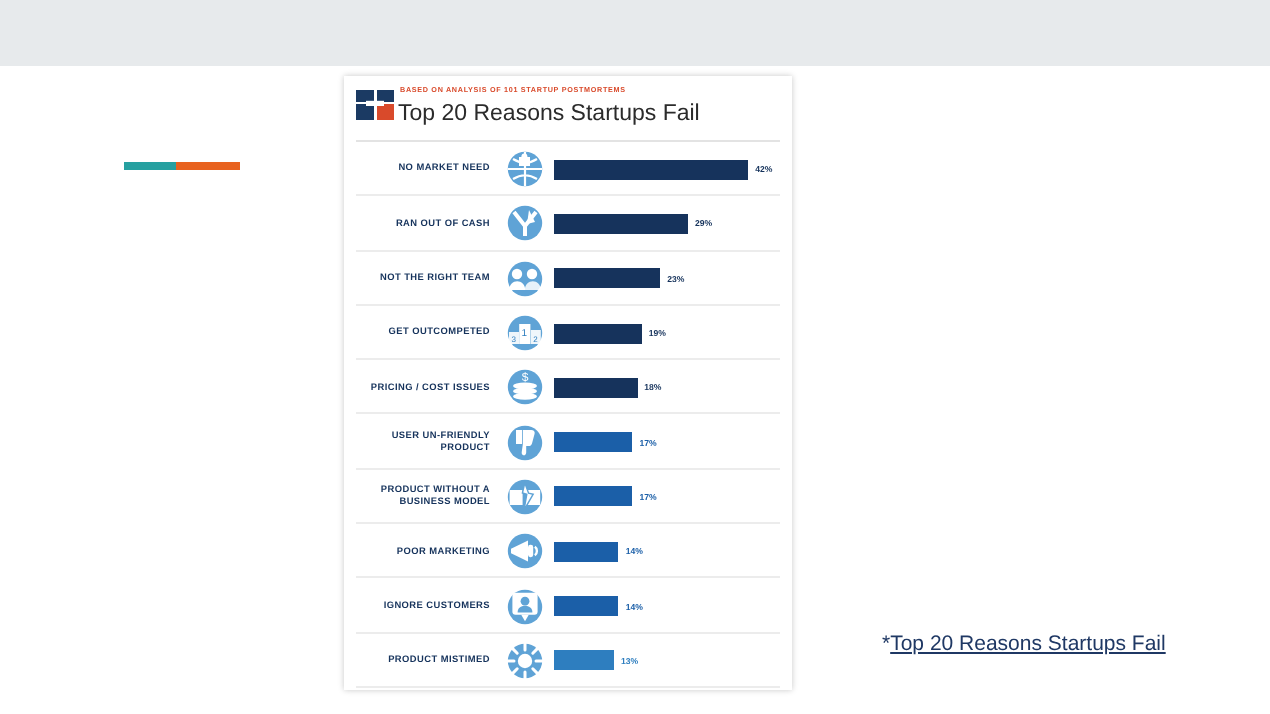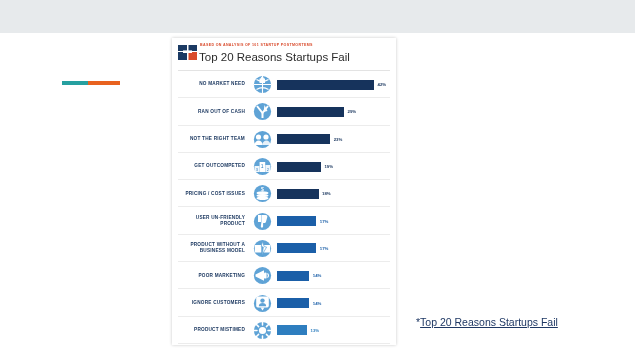--- a/index.html
+++ b/index.html
@@ -152,21 +152,21 @@
     font-size: 4.3px;
     font-weight: bold;
     color: #16335c;
     padding-left: 3.5px;
     white-space: nowrap;
   }
 
   
   #caption {
     position: absolute;
-    left: 416px;
+    left: 441px;
     top: 316px;
     font-size: 10.5px;
     color: #1f3864;
     white-space: nowrap;
   }
   #caption .star { text-decoration: none; }
   #caption .link {
     text-decoration: underline;
     color: #1f3864;
   }

